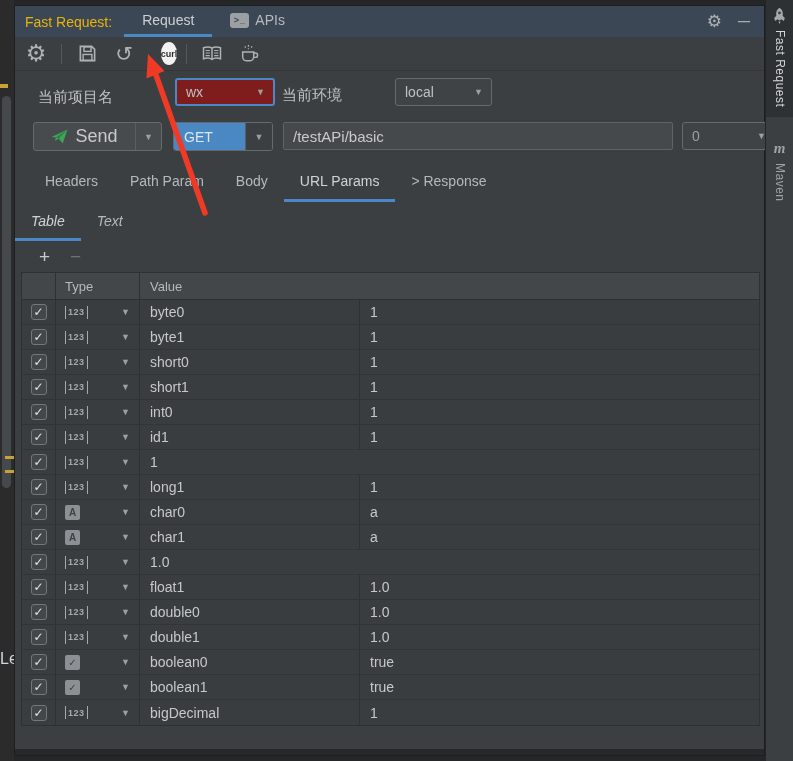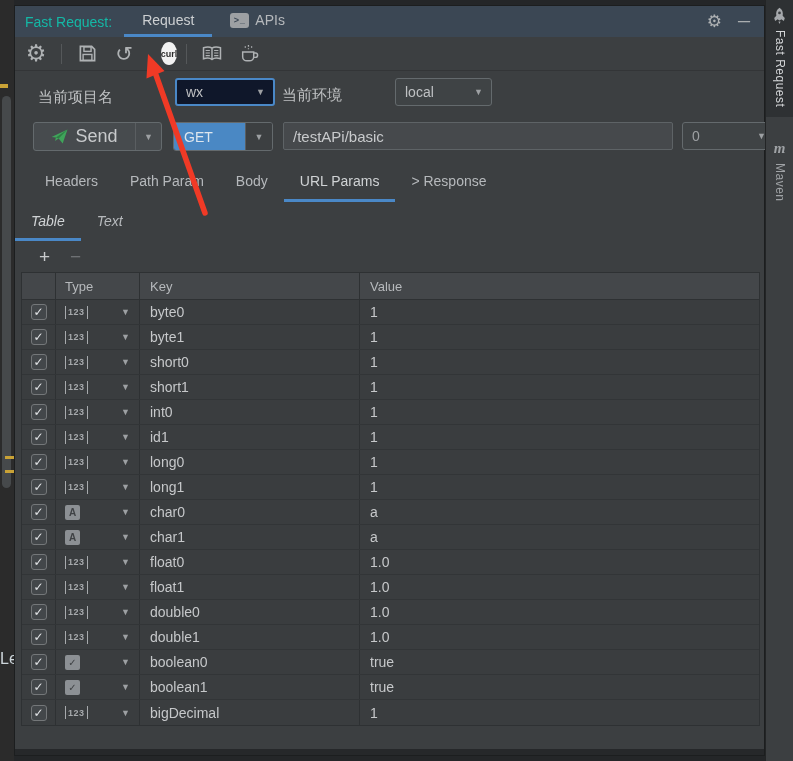--- a/index.html
+++ b/index.html
@@ -18,21 +18,21 @@
   .gm2 { left:5px; top:456px; width:9px; height:3px; }
   .gm3 { left:5px; top:470px; width:9px; height:3px; }
   .editor-snippet { position:absolute; left:0px; top:650px; font-size:16px; color:#CDD6DB; }
 
   
   #window { position:absolute; left:14px; top:5px; width:751px; height:751px;
     background:#3C3F41; border:1px solid #1C1E1F; }
 
   .titlebar { position:absolute; left:0; top:0; width:100%; height:31px;
     background:#3B4754; display:flex; align-items:stretch; }
-  .titlebar .title { align-self:center; padding-left:10px; font-size:14px; color:#14b8a6; }
+  .titlebar .title { align-self:center; padding-left:10px; font-size:14px; color:#eab308; }
   .tb-tab { display:flex; align-items:center; gap:6px; padding:0 18px; font-size:14px; color:#B6B9BC; border-bottom:3px solid transparent; }
   .tb-tab.sel { color:#CDD0D2; border-bottom-color:#4A88C7; }
   .tb-tab:first-of-type { margin-left:12px; }
   .term-ic { width:19px; height:15px; background:#9DA0A3; border-radius:3px; color:#3B4754;
     font-size:9px; font-weight:bold; display:flex; align-items:center; justify-content:center; letter-spacing:1px; }
   .titlebar-right { margin-left:auto; display:flex; align-items:center; gap:16px; padding-right:14px; }
   .glyph-btn { color:#AFB2B4; font-size:17px; line-height:1; cursor:default; }
 
   
   .toolbar { position:absolute; left:0; top:31px; width:100%; height:34px;
@@ -43,21 +43,21 @@
     font-size:9px; font-weight:bold; display:flex; align-items:center; justify-content:center;margin-left:16px; }
   .g20 { font-size:21px; color:#AFB2B4; }
   .g22 { font-size:23px; color:#AFB2B4; }
 
   
   .cn-label { position:absolute; font-size:15px; color:#BFC1C3; }
   .combo { position:absolute; height:28px; background:#3F4345; border:1px solid #646A6D; border-radius:3px;
     display:flex; align-items:center; font-size:14px; color:#BFC1C3; }
   .combo .cval { padding-left:9px; flex:1; }
   .combo .carr { padding-right:8px; font-size:9px; color:#9DA0A3; }
-  .combo.focused { border:2px solid #4A88C7; background:#0f172a; }
+  .combo.focused { border:2px solid #4A88C7; background:#7f1d1d; }
 
   .send-btn { position:absolute; left:18px; top:116px; width:129px; height:29px;
     background:#474B4E; border:1px solid #646A6D; border-radius:3px; display:flex; align-items:stretch; }
   .send-main { flex:1; display:flex; align-items:center; justify-content:center; gap:7px;
     font-size:18px; color:#C8CACC; border-right:1px solid #5A5E61; }
   .send-arrow { width:25px; display:flex; align-items:center; justify-content:center; font-size:9px; color:#9DA0A3; }
 
   .method-combo { position:absolute; left:158px; top:116px; width:100px; height:29px;
     border:1px solid #646A6D; border-radius:3px; display:flex; align-items:stretch; overflow:hidden; }
   .method-val { width:71px; background:#4A88C4; color:#DDE6EE; font-size:14px;
@@ -250,23 +250,20 @@
       <span class="gt-plus">+</span>
       <span class="gt-minus">−</span>
     </div>
 
     <div class="grid">
       <div class="g-head">
         <div class="c-cb"></div>
         <div class="c-type">
             <span>Type</span>
           </div>
-        <div class="c-key">
-            <span>Key</span>
-          </div>
         <div class="c-val">
             <span>Value</span>
           </div>
       </div>
       <div id="grid-rows">
           <div class="g-row">
             <div class="c-cb">
               <span class="cb">
                 <span class="ck">✓</span>
               </span>
@@ -370,23 +367,20 @@
           <div class="g-row">
             <div class="c-cb">
               <span class="cb">
                 <span class="ck">✓</span>
               </span>
             </div>
             <div class="c-type">
               <span class="ticon t-number">123</span>
               <span class="tarrow">▼</span>
             </div>
-            <div class="c-key">
-              <span>long0</span>
-            </div>
             <div class="c-val">
               <span>1</span>
             </div>
           </div>
           <div class="g-row">
             <div class="c-cb">
               <span class="cb">
                 <span class="ck">✓</span>
               </span>
             </div>
@@ -437,23 +431,20 @@
           </div>
           <div class="g-row">
             <div class="c-cb">
               <span class="cb">
                 <span class="ck">✓</span>
               </span>
             </div>
             <div class="c-type">
               <span class="ticon t-number">123</span>
               <span class="tarrow">▼</span>
-            </div>
-            <div class="c-key">
-              <span>float0</span>
             </div>
             <div class="c-val">
               <span>1.0</span>
             </div>
           </div>
           <div class="g-row">
             <div class="c-cb">
               <span class="cb">
                 <span class="ck">✓</span>
               </span>

